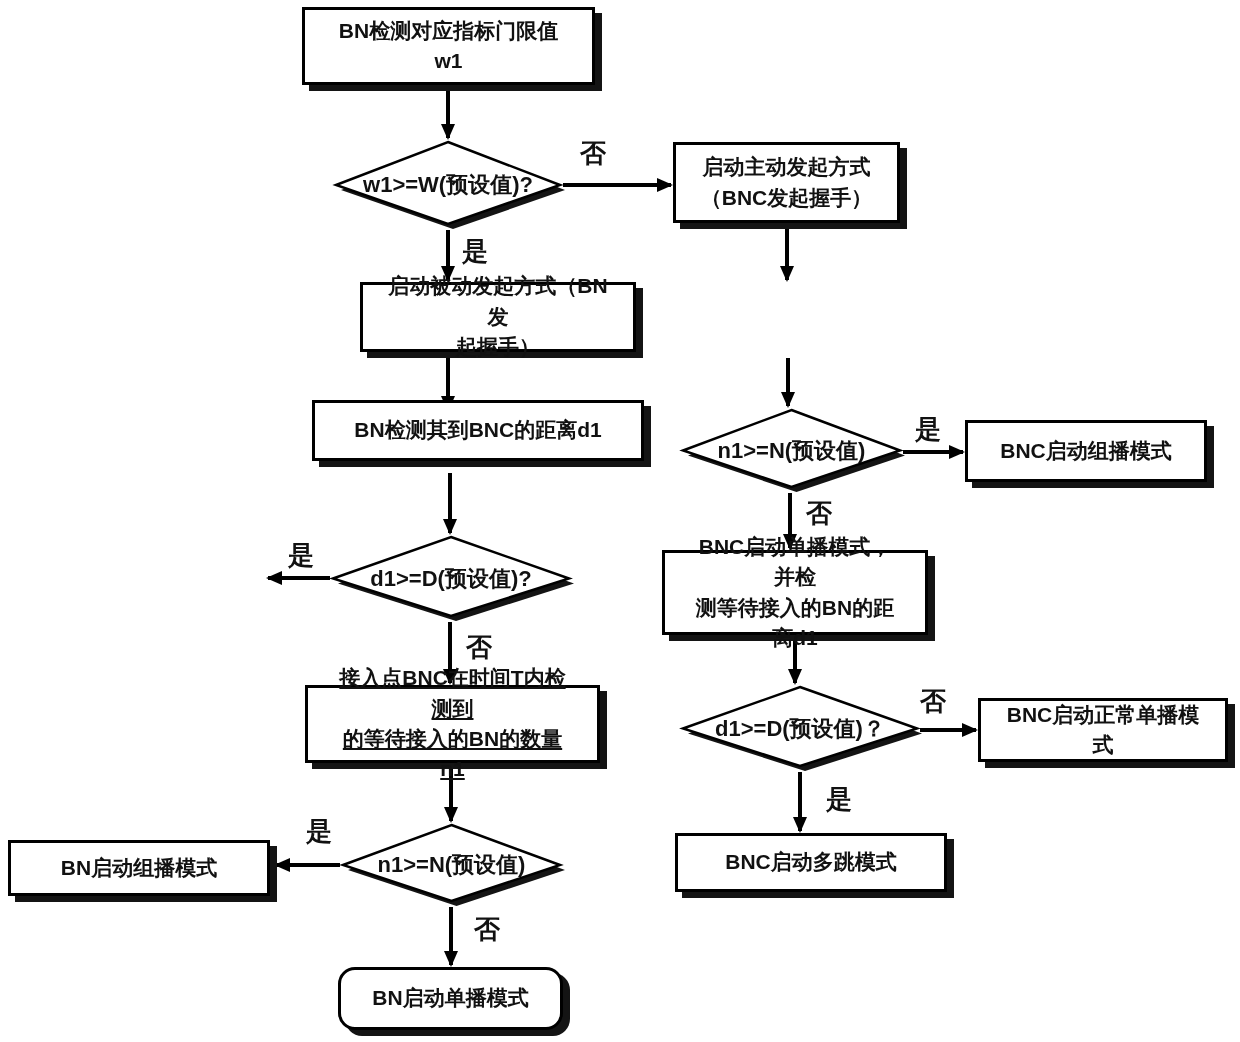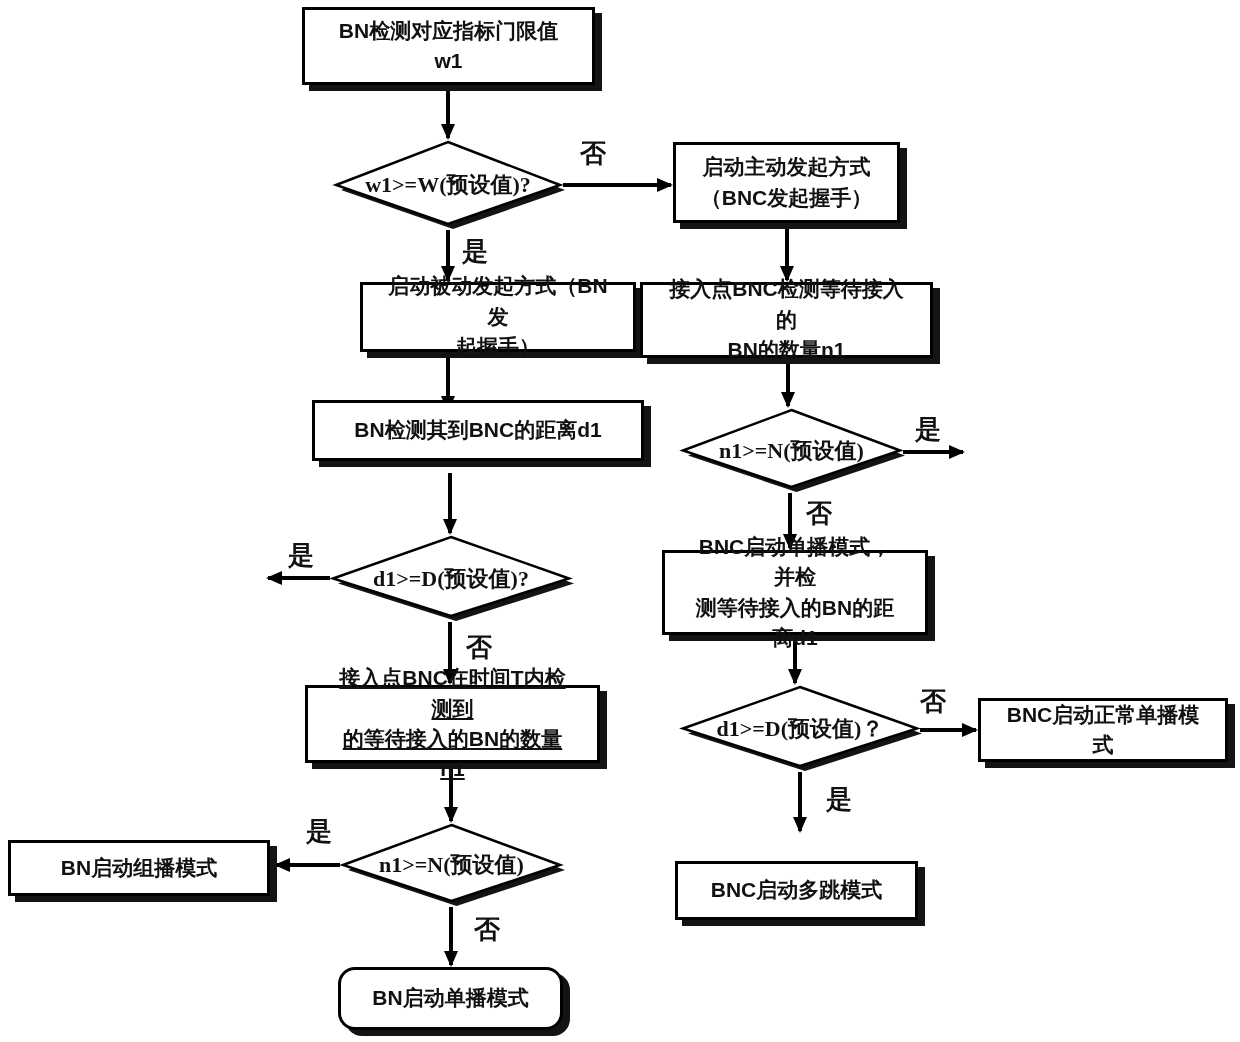--- a/index.html
+++ b/index.html
@@ -29,21 +29,20 @@
     font-weight: bold;
     font-size: 21px;
     line-height: 1.45;
     color: #111111;
     white-space: pre-line;
     box-sizing: border-box;
     padding: 2px 24px;
   }
   .diamond {
     position: absolute;
-    font-family: Liberation Serif, serif;
   }
   .diamond svg {
     position: absolute;
     left: 0; top: 0;
     overflow: visible;
   }
   .diamond .dlabel {
     position: absolute;
     left: 0; top: 0; right: 0; bottom: 0;
     display: flex;
@@ -91,29 +90,28 @@
       <line x1="920" y1="730" x2="976" y2="730" marker-end="url(#arw)"></line>
       <line x1="800" y1="772" x2="800" y2="831" marker-end="url(#arw)"></line>
     </g>
   </svg>
 
   <div class="box" style="left:302px; top:7px;  width:293px; height:78px;">BN检测对应指标门限值w1</div>
   <div class="box" style="left:673px; top:142px; width:227px; height:81px;">启动主动发起方式
 （BNC发起握手）</div>
   <div class="box" style="left:312px; top:282px; width:276px; height:70px;margin-left:48px;">启动被动发起方式（BN发
 起握手）</div>
-  <div class="box" style="left:640px; top:282px; width:293px; height:76px;">接入点BNC检测等待接入的
-BN的数量n1</div>
   <div class="box" style="left:312px; top:400px; width:332px; height:61px;">BN检测其到BNC的距离d1</div>
+  <div class="box" style="left:965px; top:420px; width:242px; height:62px;">BNC启动组播模式</div>
   <div class="box" style="left:662px; top:550px; width:266px; height:85px;">BNC启动单播模式，并检
 测等待接入的BN的距离d1</div>
   <div class="box" style="left:305px; top:685px; width:295px; height:78px;text-decoration:underline;">接入点BNC在时间T内检测到
 的等待接入的BN的数量n1</div>
   <div class="box" style="left:978px; top:698px; width:250px; height:64px;">BNC启动正常单播模式</div>
-  <div class="box" style="left:675px; top:833px; width:243px; height:59px;margin-top:28px;">BNC启动多跳模式</div>
+  <div class="box" style="left:675px; top:833px; width:272px; height:59px;">BNC启动多跳模式</div>
   <div class="box" style="left:8px;   top:840px; width:262px; height:56px;">BN启动组播模式</div>
   <div class="box" style="left:338px; top:967px; width:225px; height:63px;border-radius:17px;">BN启动单播模式</div>
 
   <div class="diamond" style="left:333px; top:140px; width:230px; height:90px;">
     <svg width="238" height="98" viewBox="0 0 238 98">
       <polygon points="120,7 232,50 120,89 8,50" fill="#141414"></polygon>
       <polygon points="115,2 227,45 115,84 3,45" fill="#ffffff" stroke="#000000" stroke-width="2.5"></polygon>
     </svg>
     <div class="dlabel">w1&gt;=W(预设值)?</div>
   </div>

